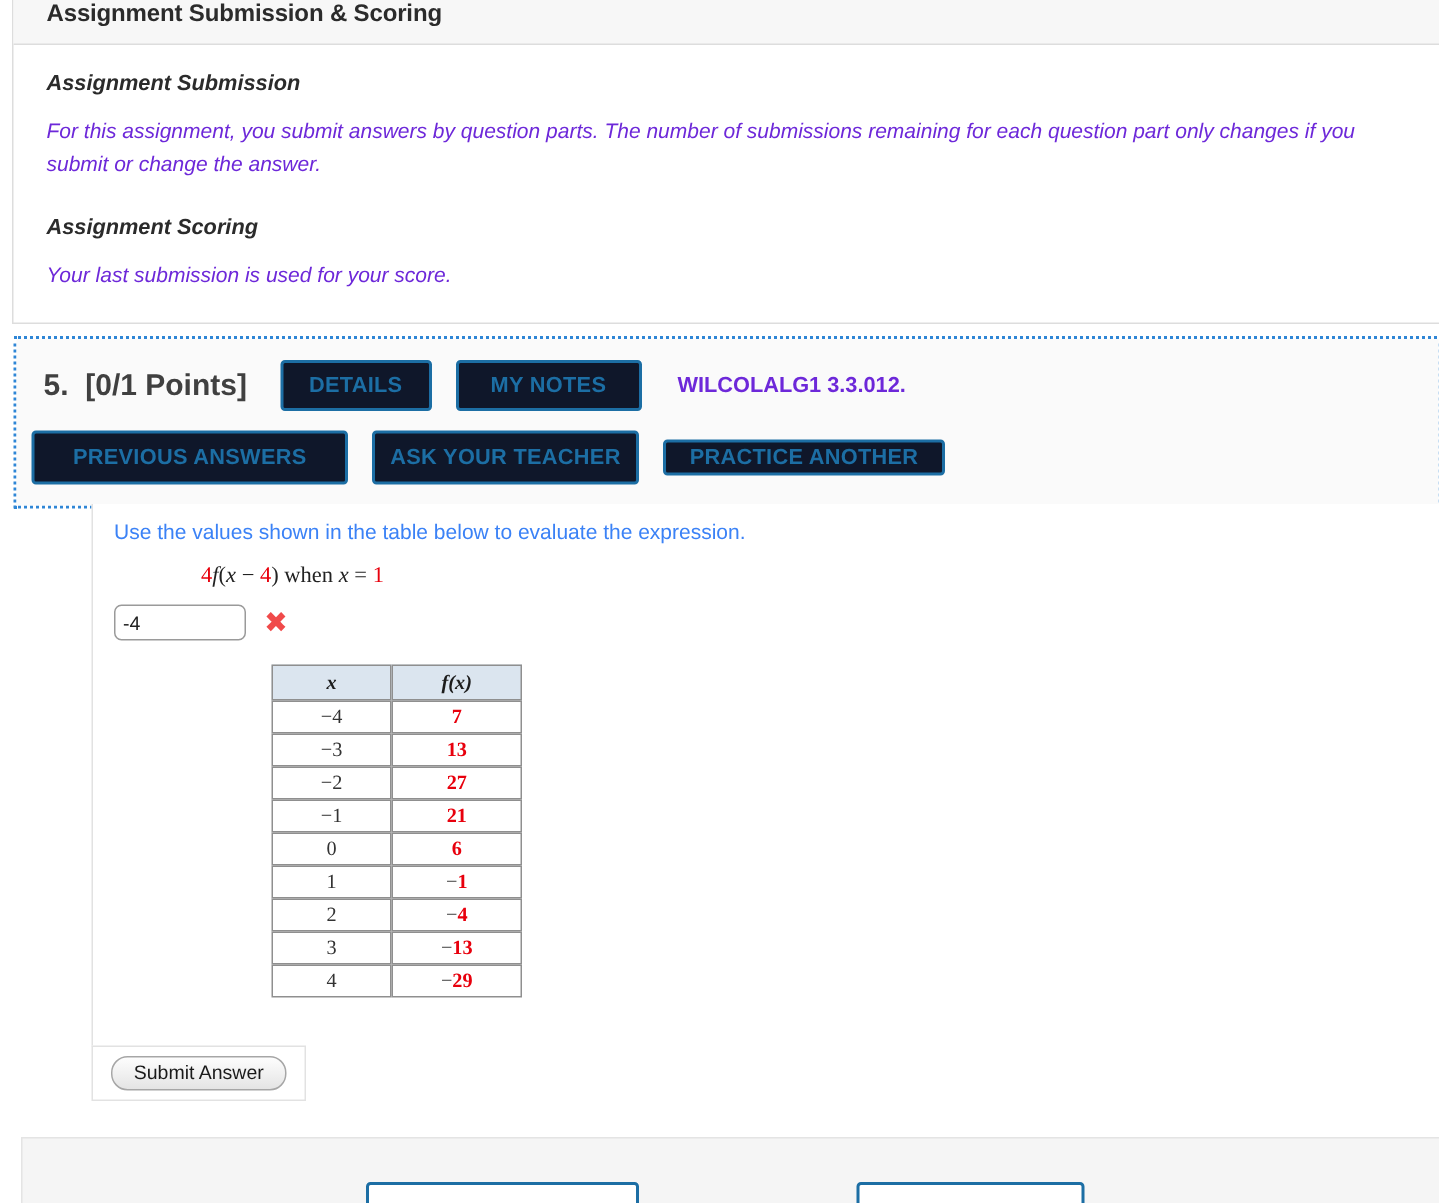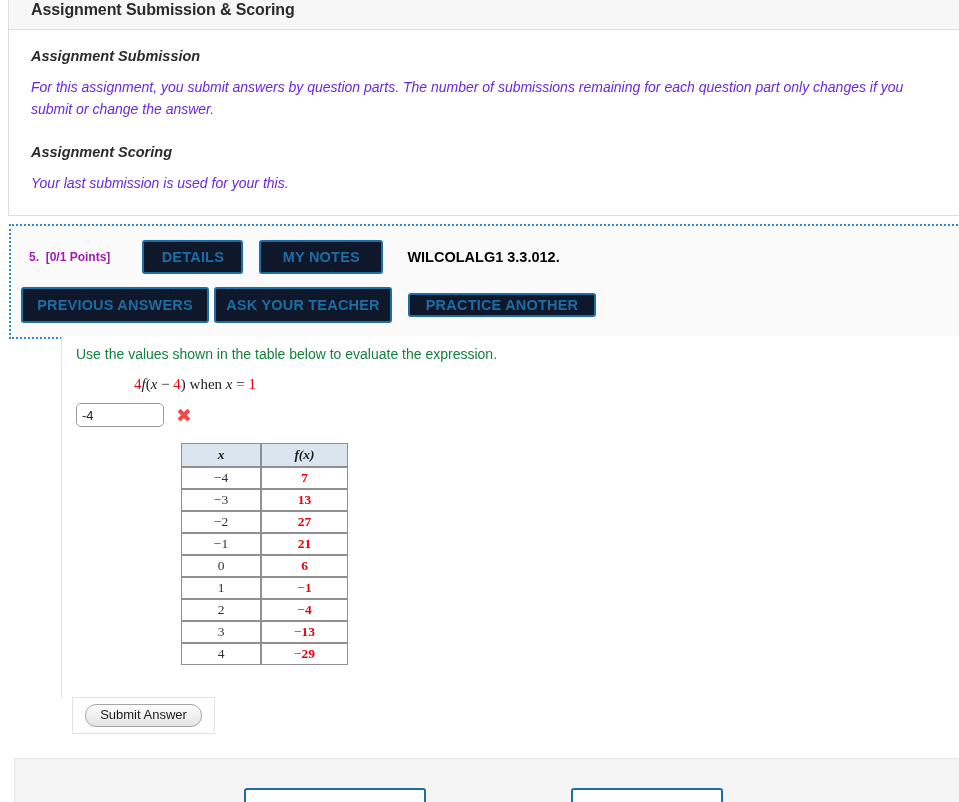--- a/index.html
+++ b/index.html
@@ -74,25 +74,25 @@
     background: #fafafa;
     padding: 14px 0 14px 18px;
   }
   .q-row1 {
     display: flex;
     align-items: center;
     gap: 0;
     height: 34px;
   }
   .q-num {
-    font-size: 12px;
-    font-weight: bold;
-    color: #a21caf;
+    font-size: 20px;
+    font-weight: bold;
+    color: #404040;
     white-space: nowrap;
-    margin-right: 32px;
+    margin-right: 22px;
   }
   .q-row2 {
     display: flex;
     align-items: center;
     margin-top: 13px;
     margin-left: -8px;
   }
   .btn-outline {
     display: inline-flex;
     align-items: center;
@@ -106,45 +106,45 @@
     letter-spacing: 0.2px;
     border-radius: 3px;
     box-sizing: border-box;
     cursor: pointer;
     padding: 0 16px;
     height: 34px;
     white-space: nowrap;
   }
   .btn-details { width: 101px; margin-right: 16px; }
   .btn-mynotes { width: 124px; margin-right: 24px; }
-  .btn-prev { width: 188px; height: 36px; margin-right: 5px; }
+  .btn-prev { width: 211px; height: 36px; margin-right: 16px; }
   .btn-ask   { width: 178px; height: 36px; margin-right: 16px; }
   .btn-practice { width: 188px; height: 24px; }
   .q-code {
     font-size: 14.5px;
     font-weight: bold;
-    color: #000000;
+    color: #6d28d9;
     white-space: nowrap;
   }
 
   
   .q-body {
     position: absolute;
     left: 61px;
     top: 336px;
     right: -2px;
     height: 362px;
     border-left: 1px solid #e2e2e2;
     border-right: 1px solid #e2e2e2;
     background: #ffffff;
     box-sizing: border-box;
   }
   .q-prompt {
     font-size: 14px;
-    color: #15803d;
+    color: #3b82f6;
     padding: 10px 0 0 14px;
   }
   .q-expr {
     font-size: 15px;
     color: #222222;
     padding: 14px 0 0 72px;
     font-family: "Liberation Serif", serif;
   }
   .q-expr .num { color: #e8000d; }
   .q-expr .var { font-style: italic; }
@@ -205,21 +205,21 @@
   table.vals td { color: #333333; }
   table.vals td.col-x { width: 80px; }
   table.vals td.col-f { width: 87px; color: #e8000d; font-weight: bold; }
   table.vals td.col-f .sign { color: #444444; font-weight: normal; }
   table.vals th.col-x { width: 80px; }
   table.vals th.col-f { width: 87px; }
 
   
   .submit-box {
     position: absolute;
-    left: 72px;
+    left: 61px;
     top: 697px;
     width: 143px;
     height: 37px;
     border: 1px solid #e2e2e2;
     border-top: 1px solid #e2e2e2;
     background: #ffffff;
     box-sizing: border-box;
     display: flex;
     align-items: center;
     justify-content: center;
@@ -263,21 +263,21 @@
 <body>
 
 <div class="info-panel">
   <div class="info-panel-head">
     <span class="info-panel-head-title">Assignment Submission &amp; Scoring</span>
   </div>
   <div class="info-panel-body">
     <div class="info-sub">Assignment Submission</div>
     <p class="info-para">For this assignment, you submit answers by question parts. The number of submissions remaining for each question part only changes if you submit or change the answer.</p>
     <div class="info-sub second">Assignment Scoring</div>
-    <p class="info-para last">Your last submission is used for your this.</p>
+    <p class="info-para last">Your last submission is used for your score.</p>
   </div>
 </div>
 
 <div class="q-header">
   <div class="q-header-inner">
     <div class="q-row1">
       <span class="q-num"><span>5.</span>&nbsp;&nbsp;<span>[0/1 Points]</span></span>
       <button class="btn-outline btn-details">DETAILS</button>
       <button class="btn-outline btn-mynotes">MY NOTES</button>
       <span class="q-code">WILCOLALG1 3.3.012.</span>

